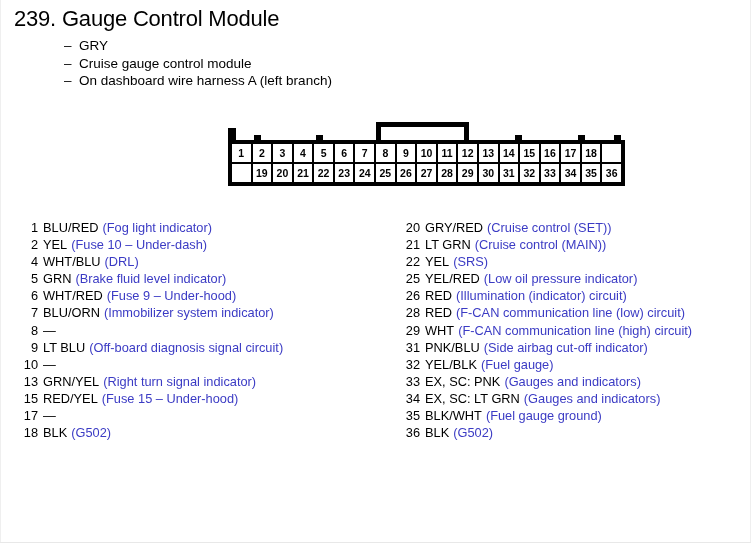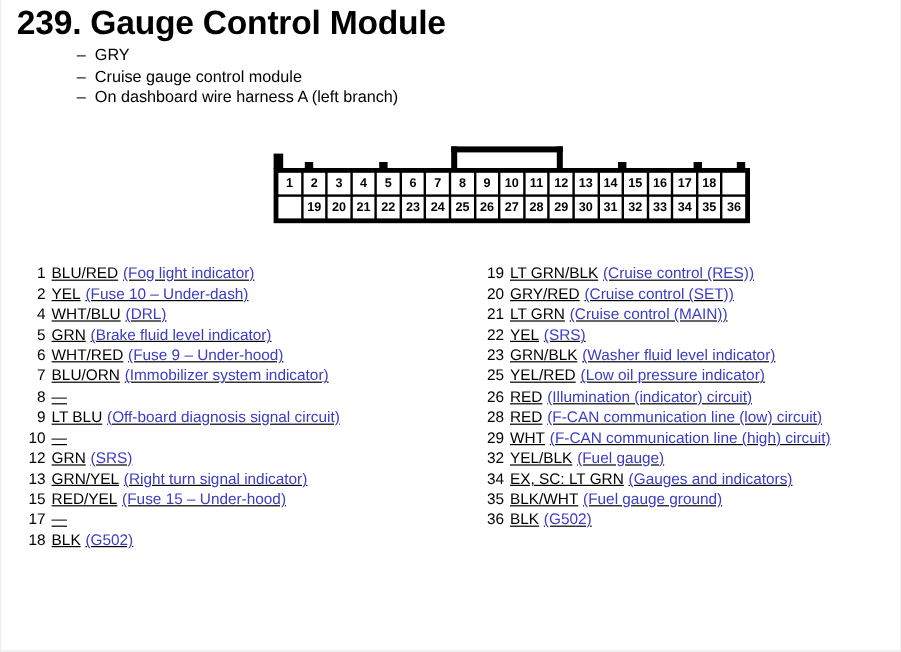--- a/index.html
+++ b/index.html
@@ -17,22 +17,22 @@
   }
 
   
   #header-block {
     position: absolute;
     left: 14px;
     top: 6px;
     width: 500px;
   }
   #page-title {
-    font-size: 28px;
-    font-weight: bold;
+    font-size: 22px;
+    font-weight: normal;
     letter-spacing: -0.2px;
     line-height: 26px;
     white-space: nowrap;
   }
   #subtitle-list {
     margin: 5px 0 0 50px;
     padding: 0;
     list-style: none;
   }
   #subtitle-list li {
@@ -128,21 +128,20 @@
     list-style: none;
   }
   #pin-list-left { left: 18px; width: 360px; }
   #pin-list-right { left: 400px; width: 350px; }
 
   .pin-item {
     font-size: 12.8px;
     line-height: 17.1px;
     white-space: nowrap;
     display: block;
-    text-decoration: underline;
   }
   .pin-num {
     display: inline-block;
     width: 20px;
     text-align: right;
     color: #000;
   }
   .pin-color {
     color: #000;
     margin-left: 5px;
@@ -255,33 +254,32 @@
 <ul class="pin-list" id="pin-list-left">
     <li class="pin-item"><span class="pin-num">1</span><span class="pin-color">BLU/RED</span><span class="pin-desc">(Fog light indicator)</span></li>
     <li class="pin-item"><span class="pin-num">2</span><span class="pin-color">YEL</span><span class="pin-desc">(Fuse 10 – Under-dash)</span></li>
     <li class="pin-item"><span class="pin-num">4</span><span class="pin-color">WHT/BLU</span><span class="pin-desc">(DRL)</span></li>
     <li class="pin-item"><span class="pin-num">5</span><span class="pin-color">GRN</span><span class="pin-desc">(Brake fluid level indicator)</span></li>
     <li class="pin-item"><span class="pin-num">6</span><span class="pin-color">WHT/RED</span><span class="pin-desc">(Fuse 9 – Under-hood)</span></li>
     <li class="pin-item"><span class="pin-num">7</span><span class="pin-color">BLU/ORN</span><span class="pin-desc">(Immobilizer system indicator)</span></li>
     <li class="pin-item empty"><span class="pin-num">8</span><span class="pin-color">—</span></li>
     <li class="pin-item"><span class="pin-num">9</span><span class="pin-color">LT BLU</span><span class="pin-desc">(Off-board diagnosis signal circuit)</span></li>
     <li class="pin-item empty"><span class="pin-num">10</span><span class="pin-color">—</span></li>
-    <li class="pin-item"><span class="pin-num">12</span><span class="pin-color">GRN</span><span class="pin-desc">(SRS)</span></li>
     <li class="pin-item"><span class="pin-num">13</span><span class="pin-color">GRN/YEL</span><span class="pin-desc">(Right turn signal indicator)</span></li>
     <li class="pin-item"><span class="pin-num">15</span><span class="pin-color">RED/YEL</span><span class="pin-desc">(Fuse 15 – Under-hood)</span></li>
     <li class="pin-item empty"><span class="pin-num">17</span><span class="pin-color">—</span></li>
     <li class="pin-item"><span class="pin-num">18</span><span class="pin-color">BLK</span><span class="pin-desc">(G502)</span></li>
   </ul>
 <ul class="pin-list" id="pin-list-right">
-    <li class="pin-item"><span class="pin-num">19</span><span class="pin-color">LT GRN/BLK</span><span class="pin-desc">(Cruise control (RES))</span></li>
     <li class="pin-item"><span class="pin-num">20</span><span class="pin-color">GRY/RED</span><span class="pin-desc">(Cruise control (SET))</span></li>
     <li class="pin-item"><span class="pin-num">21</span><span class="pin-color">LT GRN</span><span class="pin-desc">(Cruise control (MAIN))</span></li>
     <li class="pin-item"><span class="pin-num">22</span><span class="pin-color">YEL</span><span class="pin-desc">(SRS)</span></li>
-    <li class="pin-item"><span class="pin-num">23</span><span class="pin-color">GRN/BLK</span><span class="pin-desc">(Washer fluid level indicator)</span></li>
     <li class="pin-item"><span class="pin-num">25</span><span class="pin-color">YEL/RED</span><span class="pin-desc">(Low oil pressure indicator)</span></li>
     <li class="pin-item"><span class="pin-num">26</span><span class="pin-color">RED</span><span class="pin-desc">(Illumination (indicator) circuit)</span></li>
     <li class="pin-item"><span class="pin-num">28</span><span class="pin-color">RED</span><span class="pin-desc">(F-CAN communication line (low) circuit)</span></li>
     <li class="pin-item"><span class="pin-num">29</span><span class="pin-color">WHT</span><span class="pin-desc">(F-CAN communication line (high) circuit)</span></li>
+    <li class="pin-item"><span class="pin-num">31</span><span class="pin-color">PNK/BLU</span><span class="pin-desc">(Side airbag cut-off indicator)</span></li>
     <li class="pin-item"><span class="pin-num">32</span><span class="pin-color">YEL/BLK</span><span class="pin-desc">(Fuel gauge)</span></li>
+    <li class="pin-item"><span class="pin-num">33</span><span class="pin-color">EX, SC: PNK</span><span class="pin-desc">(Gauges and indicators)</span></li>
     <li class="pin-item"><span class="pin-num">34</span><span class="pin-color">EX, SC: LT GRN</span><span class="pin-desc">(Gauges and indicators)</span></li>
     <li class="pin-item"><span class="pin-num">35</span><span class="pin-color">BLK/WHT</span><span class="pin-desc">(Fuel gauge ground)</span></li>
     <li class="pin-item"><span class="pin-num">36</span><span class="pin-color">BLK</span><span class="pin-desc">(G502)</span></li>
   </ul>
 
 </body></html>

